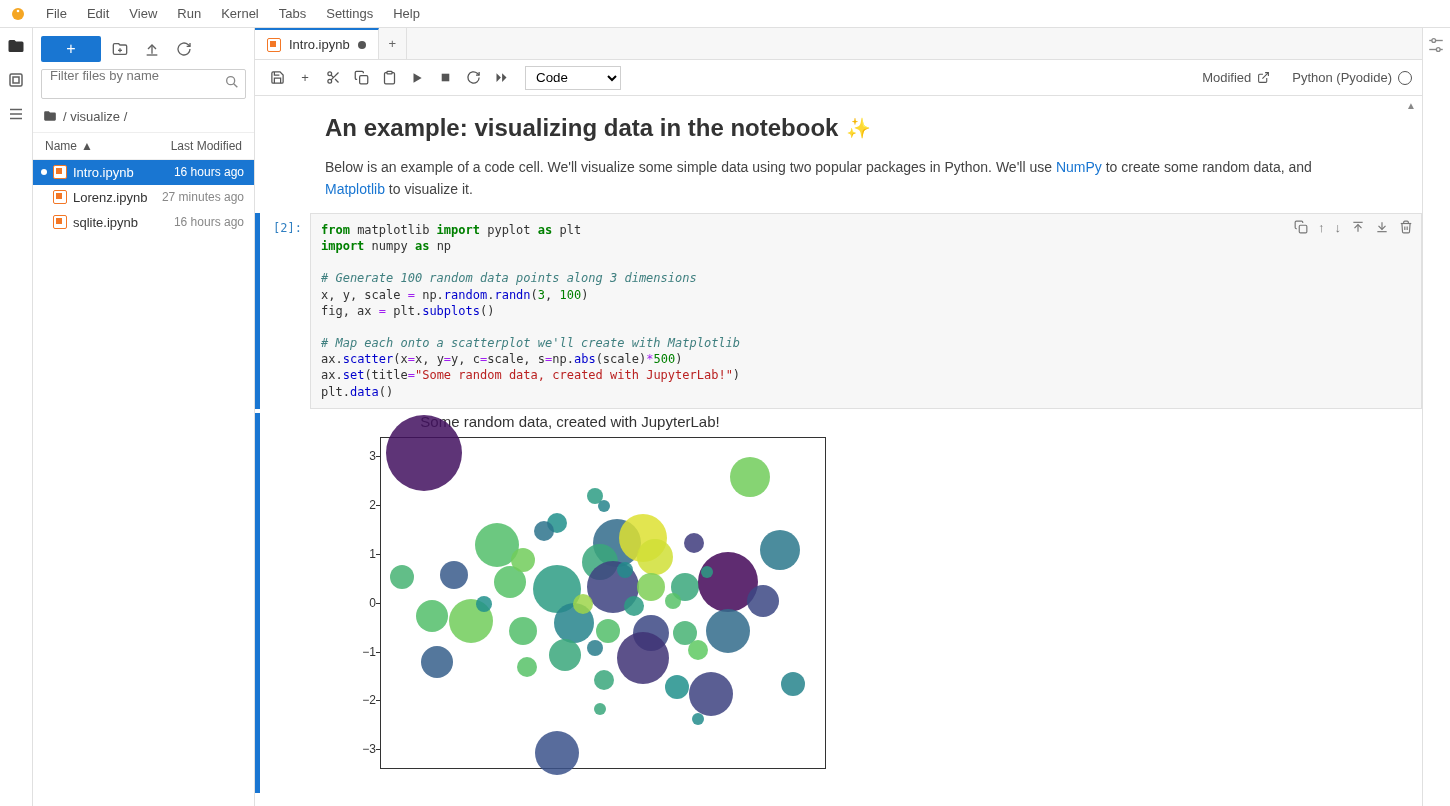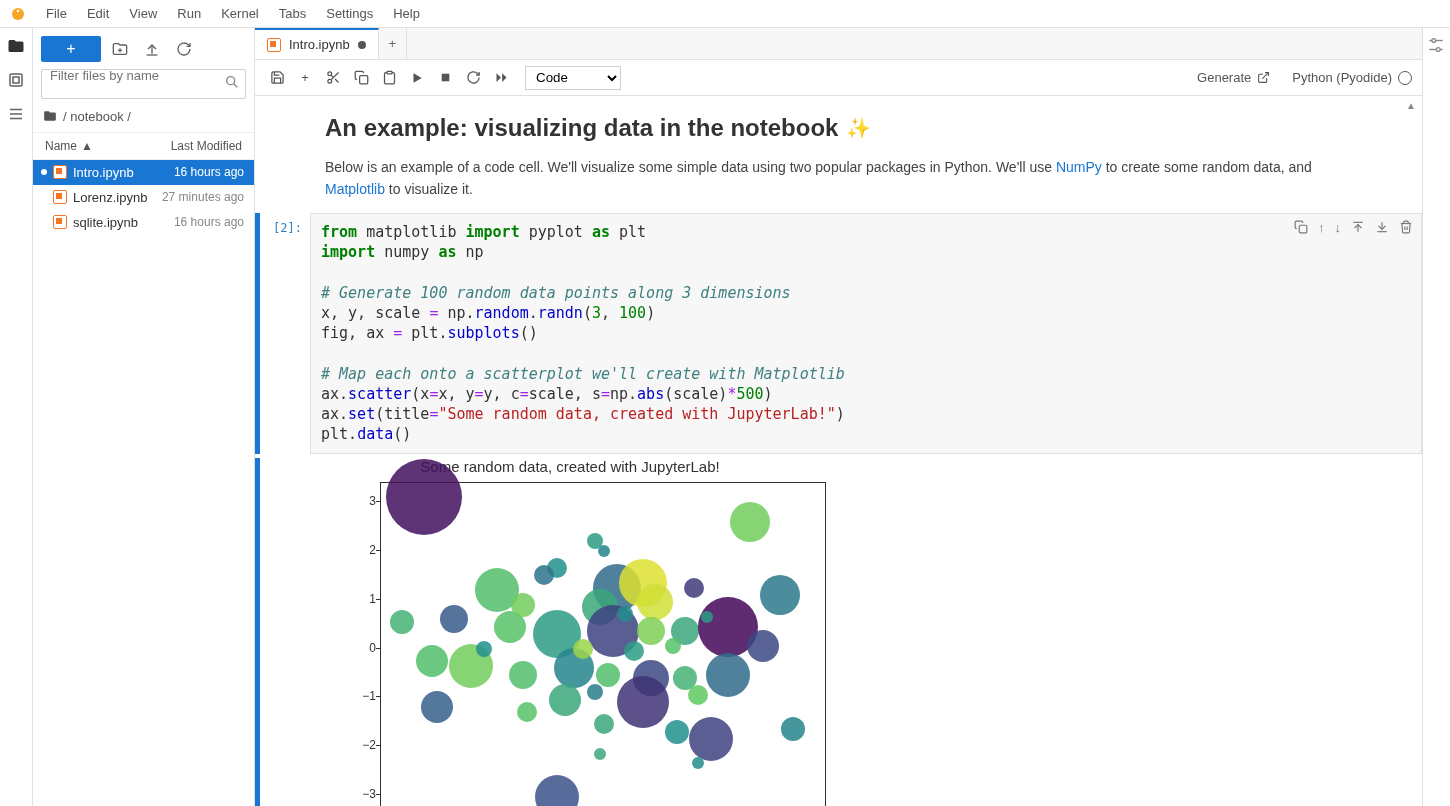--- a/index.html
+++ b/index.html
@@ -52,21 +52,21 @@
 .sparkle { font-size:20px; }
 .para { font-size: 14px; color:#444; line-height:1.6; margin-bottom: 12px; }
 .para a { color:#1976d2; text-decoration:none; }
 .cell { display:flex; margin-top: 10px; }
 .cell-bar { width:5px; background:#1976d2; }
 .cell-prompt { width:50px; text-align:right; padding: 8px 8px 0 0; color:#307fc1; font-family: "Menlo","Consolas",monospace; font-size:12px; }
 .cell-body { flex:1; }
 .code-wrap { border:1px solid #e0e0e0; background:#f7f7f7; padding: 8px 10px; position:relative; }
 .code-actions { position:absolute; top:6px; right:8px; display:flex; gap:10px; color:#777; }
 .code-actions span { cursor:pointer; }
-pre.code { font-family: "Menlo","Consolas",monospace; font-size: 15px; line-height:1.35; white-space:pre; color:#333; }
+pre.code { font-family: "Menlo","Consolas",monospace; font-size: 12px; line-height:1.35; white-space:pre; color:#333; }
 .tok-kw { color:#008000; font-weight:bold; }
 .tok-cm { color:#408080; font-style:italic;margin-top:40px; }
 .tok-fn { color:#0000cd; }
 .tok-num { color:#008000; }
 .tok-str { color:#ba2121; }
 .tok-op { color:#a020f0; }
 .output-cell { display:flex; margin-top:4px; }
 .output-cell .cell-bar { background:#1976d2; }
 .output-cell .cell-prompt { }
 .chart { position:relative; width:520px; height:380px; margin-left: 0px; }
@@ -156,21 +156,21 @@
               </svg>
             </span>
         </div>
       </div>
       <div class="breadcrumb">
         <span>
             <svg width="14" height="14" viewBox="0 0 24 24" fill="currentColor">
               <path d="M10 4H4a2 2 0 0 0-2 2v12a2 2 0 0 0 2 2h16a2 2 0 0 0 2-2V8a2 2 0 0 0-2-2h-8l-2-2z"></path>
             </svg>
           </span>
-        <span>/ notebook /</span>
+        <span>/ visualize /</span>
       </div>
       <div class="file-header">
         <span class="name-col">
             <span>Name</span> 
             <span>▲</span>
           </span>
         <span>Last Modified</span>
       </div>
       <div class="file-list" id="file-list">
           <div class="file-row selected">
@@ -258,21 +258,21 @@
           </div>
         <div class="nb-tb-icon">
             <svg width="15" height="15" viewBox="0 0 24 24" fill="currentColor">
               <polygon points="4 5 11 12 4 19"></polygon>
               <polygon points="13 5 20 12 13 19"></polygon>
             </svg>
           </div>
         <select id="cell-type-select"><option>Code</option><option>Markdown</option><option>Raw</option></select>
         <div class="spacer"></div>
         <div class="kernel-ind">
-          <span>Generate</span>
+          <span>Modified</span>
           <span>
               <svg width="13" height="13" viewBox="0 0 24 24" fill="none" stroke="currentColor" stroke-width="2">
                 <path d="M18 13v6a2 2 0 0 1-2 2H5a2 2 0 0 1-2-2V8a2 2 0 0 1 2-2h6"></path>
                 <polyline points="15 3 21 3 21 9"></polyline>
                 <line x1="10" y1="14" x2="21" y2="3"></line>
               </svg>
             </span>
         </div>
         <div style="width:14px"></div>
         <div class="kernel-ind">

